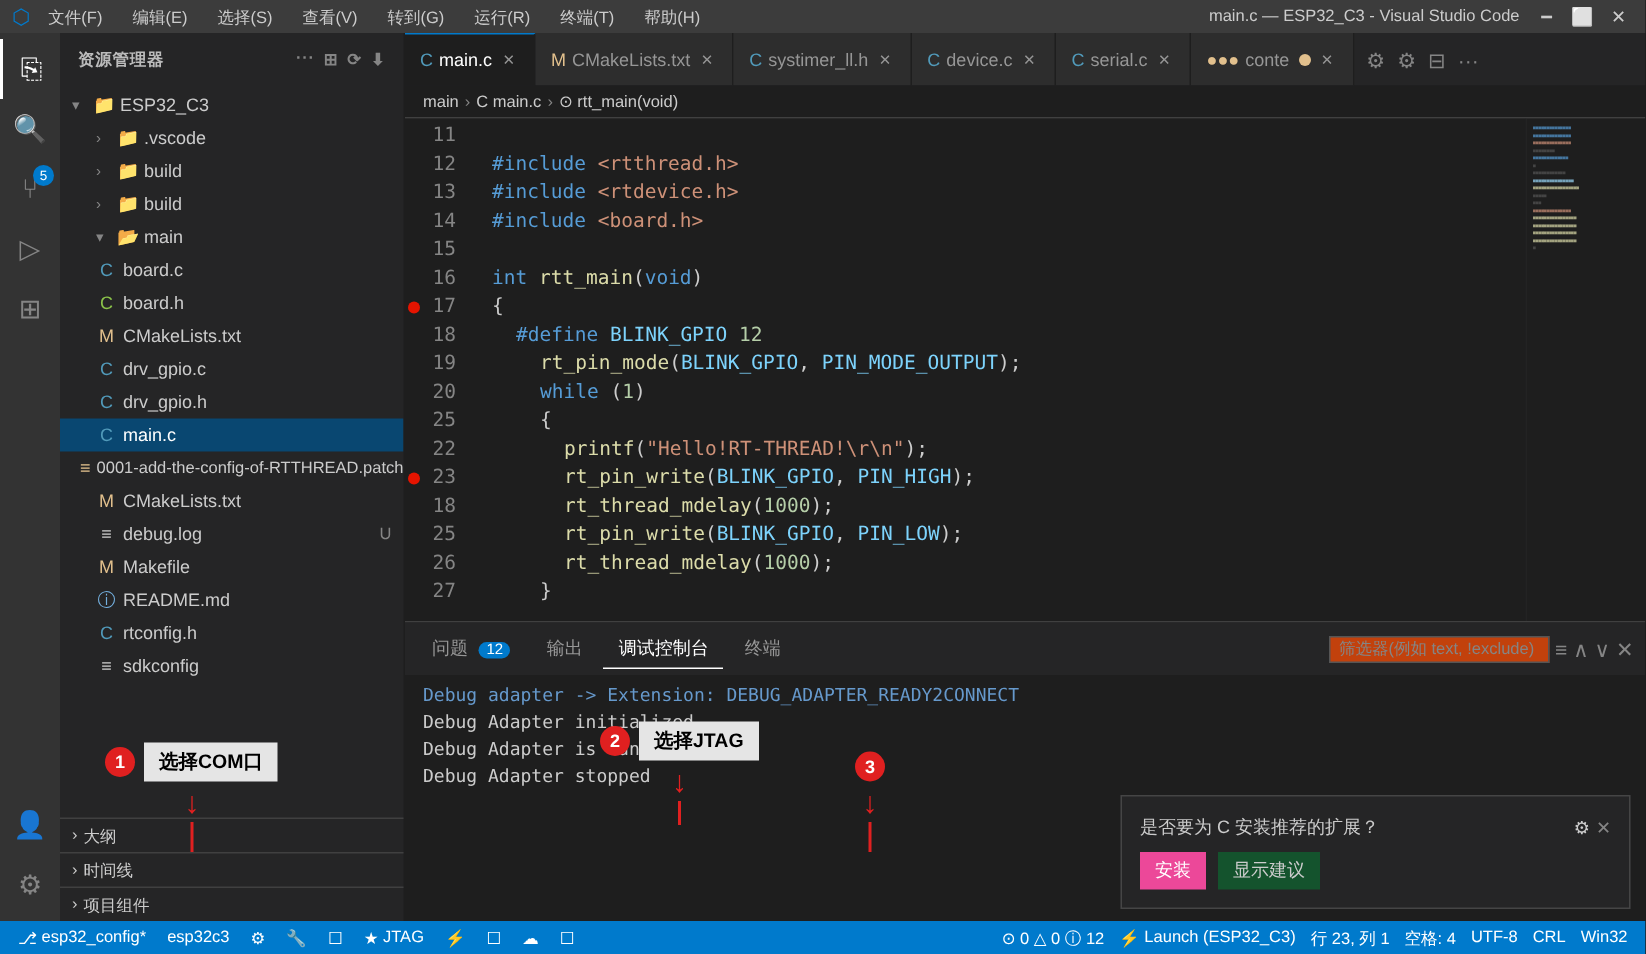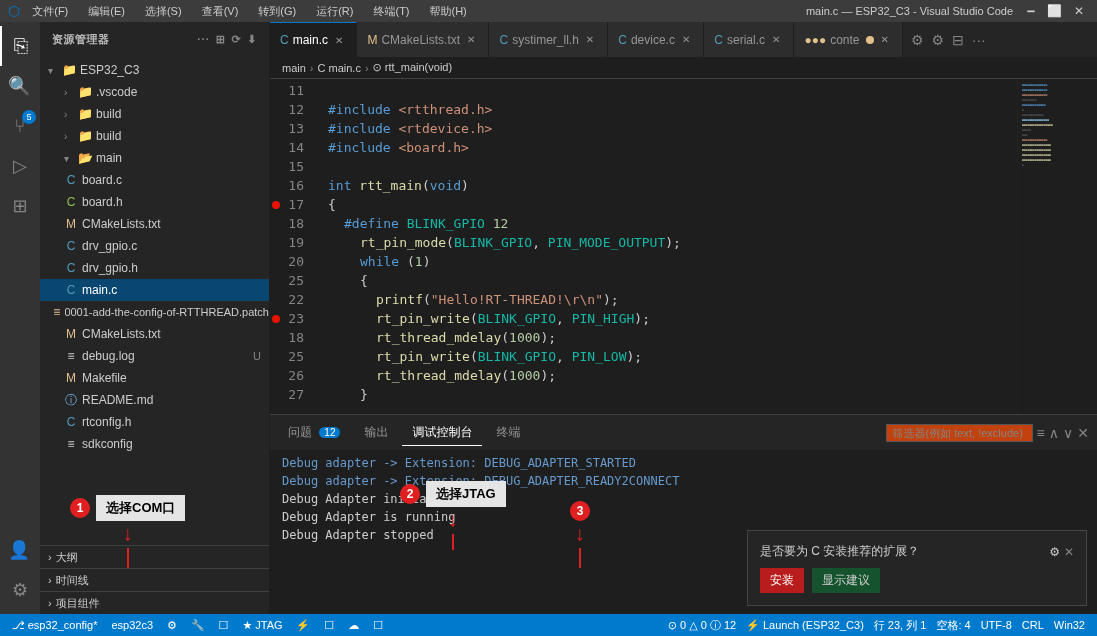--- a/index.html
+++ b/index.html
@@ -281,21 +281,21 @@
       height: 19px;
       display: flex;
       align-items: center;
       padding: 0 8px;
       white-space: nowrap;
     }
     .kw { color: #569cd6; }
     .fn { color: #dcdcaa; }
     .str { color: #ce9178; }
     .num { color: #b5cea8; }
-    .macro { color: #14b8a6; }
+    .macro { color: #7dd3fc; }
     .include-path { color: #ce9178; }
     .punc { color: #cccccc; }
     .minimap {
       width: 80px;
       background: #1e1e1e;
       border-left: 1px solid #252526;
       opacity: 0.8;
     }
 
     
@@ -415,21 +415,21 @@
     .notification-header {
       display: flex;
       align-items: center;
       justify-content: space-between;
     }
     .notification-buttons {
       display: flex;
       gap: 8px;
     }
     .notification-btn {
-      background: #b91c1c;
+      background: #ec4899;
       color: #ffffff;
       border: none;
       padding: 4px 10px;
       cursor: pointer;
       font-size: 12px;
     }
     .notification-btn.secondary {
       background: #14532d;
       color: #cccccc;
     }
@@ -818,21 +818,20 @@
             <input type="text" placeholder="筛选器(例如 text, !exclude)" style="">
             <div class="panel-filter-icons">
               <span>≡</span>
               <span>∧</span>
               <span>∨</span>
               <span>✕</span>
             </div>
           </div>
         </div>
         <div class="panel-content">
-          <div class="terminal-line terminal-blue">Debug adapter -&gt; Extension: DEBUG_ADAPTER_STARTED</div>
           <div class="terminal-line terminal-blue">Debug adapter -&gt; Extension: DEBUG_ADAPTER_READY2CONNECT</div>
           <div class="terminal-line">Debug Adapter initialized</div>
           <div class="terminal-line">Debug Adapter is running</div>
           <div class="terminal-line">Debug Adapter stopped</div>
         </div>
       </div>
     </div>
   </div>
 </div>
 

